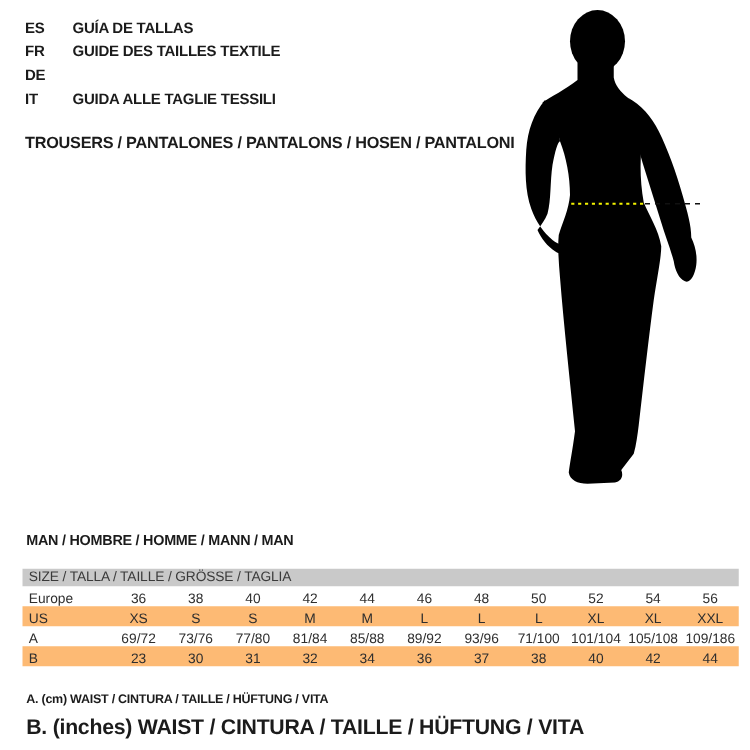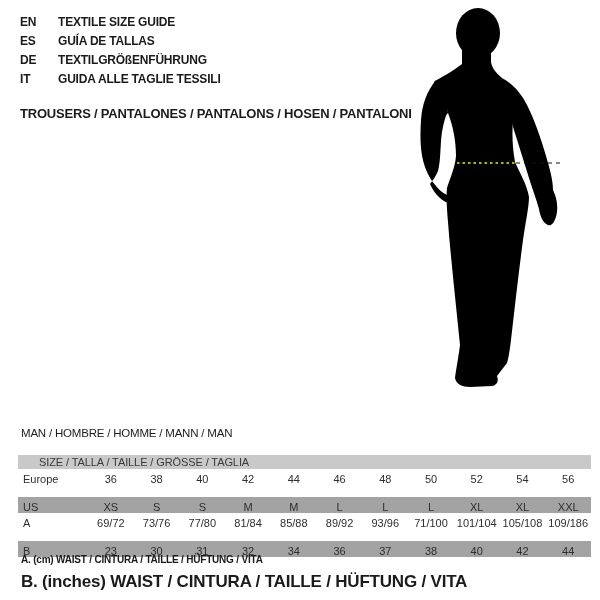--- a/index.html
+++ b/index.html
@@ -9,26 +9,26 @@
   }
   
   .lang-block{position:absolute;left:20px;top:13px;}
   .lang-row{display:flex;line-height:19px;font-size:12px;font-weight:700;letter-spacing:-0.2px;}
   .lang-code{display:inline-block;width:38px;}
   .category{position:absolute;left:20px;top:106px;font-size:13px;font-weight:700;letter-spacing:-0.2px;}
   
   .figure-svg{position:absolute;left:0;top:0;width:600px;height:600px;}
   .ab-label{position:absolute;left:562px;top:156px;font-size:11px;font-weight:600;letter-spacing:0;margin-left:44px;}
   
-  .man-label{position:absolute;left:21px;top:427px;font-size:11.5px;font-weight:400;letter-spacing:-0.2px;}
+  .man-label{position:absolute;left:21px;top:427px;font-size:11.5px;font-weight:700;letter-spacing:-0.2px;}
   
   .size-table{position:absolute;left:18px;top:455px;width:573px;font-size:11px;color:#2e2e2e;}
-  .size-header{background:#c9c9c9;height:14px;line-height:14px;padding-left:21px;font-weight:500;color:#3a3a3a;letter-spacing:-0.1px;}
+  .size-header{background:#c9c9c9;height:14px;line-height:14px;padding-left:5px;font-weight:500;color:#3a3a3a;letter-spacing:-0.1px;}
   .t-row{display:flex;height:16px;align-items:flex-end;}
-  .t-row.alt{background:#a3a3a3;margin-top:12px;}
+  .t-row.alt{background:#fdba74;}
   .t-label{width:65px;padding-left:5px;text-align:left;}
   .t-cell{flex:1;text-align:center;}
   
   .note-a{position:absolute;left:21px;top:554px;font-size:10px;font-weight:700;letter-spacing:-0.2px;}
   .note-b{position:absolute;left:21px;top:572px;font-size:17px;font-weight:700;letter-spacing:-0.2px;}
 </style>
 </head>
 <body>
 
 <svg class="figure-svg" viewBox="0 0 600 600" xmlns="http://www.w3.org/2000/svg" aria-hidden="true">
@@ -80,30 +80,29 @@
       C 524 162 519 146 514 130
       C 510 117 508 103 508 91
       C 507 85 504 80 502 78 Z" fill="#000000"></path>
   </g>
   <line x1="516" y1="163" x2="560" y2="163" stroke-width="1.2" stroke-dasharray="4 4" stroke="#111111"></line>
   <line x1="457" y1="163" x2="516" y2="163" stroke-width="1.6" stroke-dasharray="2.5 3" stroke="#f2f200"></line>
 </svg>
 
 <div class="lang-block">
   <div class="lang-row">
-    <span class="lang-code">EN</span>
-    <span class="lang-title">TEXTILE SIZE GUIDE</span>
-  </div>
-  <div class="lang-row">
     <span class="lang-code">ES</span>
     <span class="lang-title">GUÍA DE TALLAS</span>
   </div>
   <div class="lang-row">
+    <span class="lang-code">FR</span>
+    <span class="lang-title">GUIDE DES TAILLES TEXTILE</span>
+  </div>
+  <div class="lang-row">
     <span class="lang-code">DE</span>
-    <span class="lang-title">TEXTILGRÖßENFÜHRUNG</span>
   </div>
   <div class="lang-row">
     <span class="lang-code">IT</span>
     <span class="lang-title">GUIDA ALLE TAGLIE TESSILI</span>
   </div>
 </div>
 
 <div class="category">TROUSERS / PANTALONES / PANTALONS / HOSEN / PANTALONI</div>
 
 <span class="ab-label">A-B</span>

